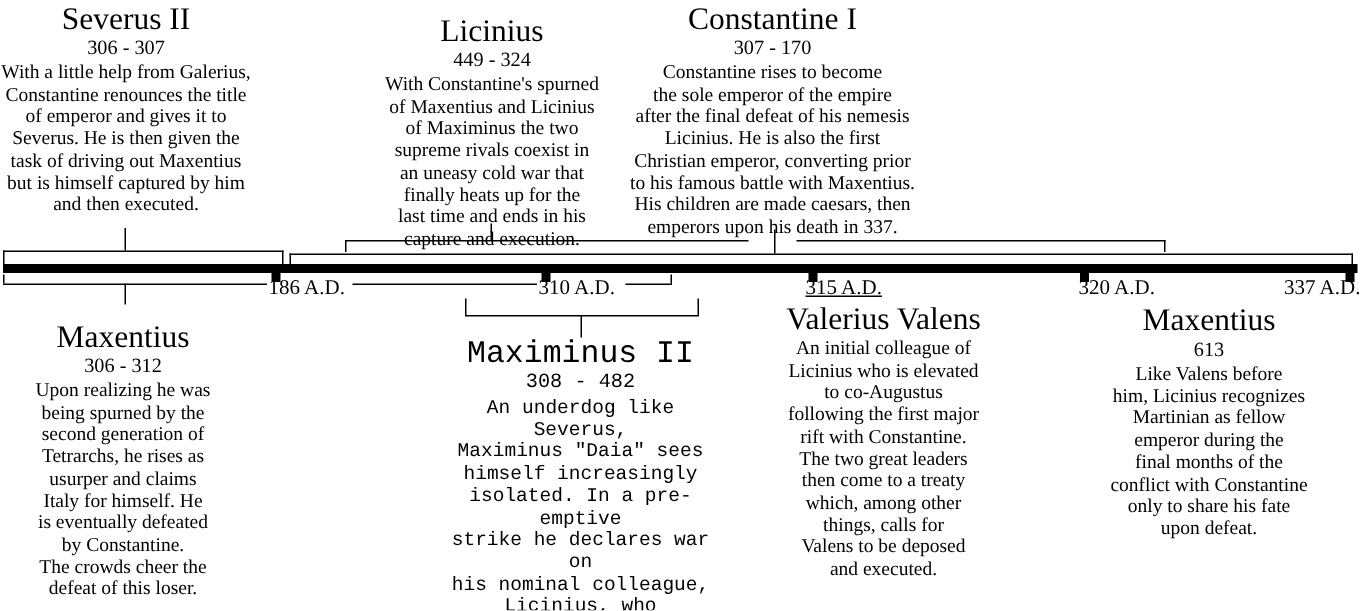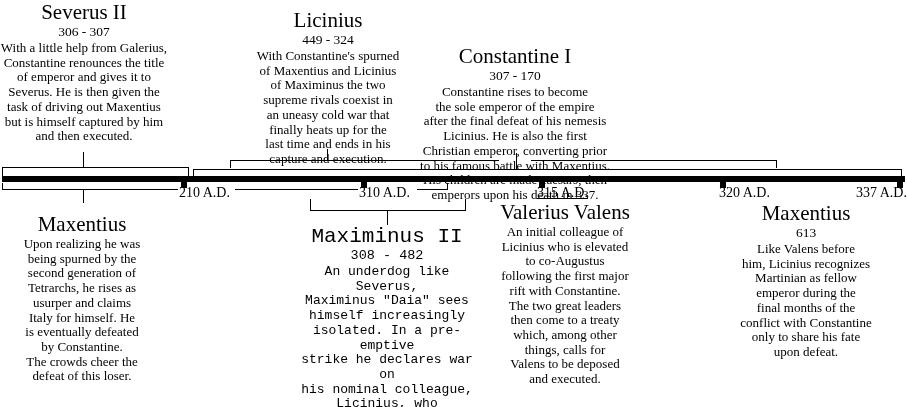--- a/index.html
+++ b/index.html
@@ -40,21 +40,21 @@
     <div class="emp-desc">With Constantine's spurned
 of Maxentius and Licinius
 of Maximinus the two
 supreme rivals coexist in
 an uneasy cold war that
 finally heats up for the
 last time and ends in his
 capture and execution.</div>
   </div>
 
-  <div class="block" style="left:410px;top:2px;width:210px;margin-top:44px;">
+  <div class="block" style="left:410px;top:2px;width:210px;">
     <div class="emp-name">Constantine I</div>
     <div class="emp-years">307 - 170</div>
     <div class="emp-desc">Constantine rises to become
 the sole emperor of the empire
 after the final defeat of his nemesis
 Licinius. He is also the first
 Christian emperor, converting prior
 to his famous battle with Maxentius.
 His children are made caesars, then
 emperors upon his death in 337.</div>
@@ -76,40 +76,41 @@
   <div class="vl" style="left:776px;top:160px;height:8px;"></div>
   <div class="vl" style="left:327px;top:149px;height:11px;"></div>
 
   <div class="bar"></div>
   <div class="tick" style="left:181px;"></div>
   <div class="tick" style="left:361px;"></div>
   <div class="tick" style="left:539px;"></div>
   <div class="tick" style="left:720px;"></div>
   <div class="tick" style="left:897px;"></div>
 
-  <span class="axis-label" style="left:179px;">210 A.D.</span>
+  <span class="axis-label" style="left:179px;">186 A.D.</span>
   <span class="axis-label" style="left:359px;">310 A.D.</span>
   <span class="axis-label" style="left:537px;text-decoration:underline;">315 A.D.</span>
   <span class="axis-label" style="left:719px;text-align:center;">320 A.D.</span>
   <span class="axis-label" style="left:856px;">337 A.D.</span>
 
   <div class="hl" style="left:2px;top:189px;width:176px;"></div>
   <div class="hl" style="left:235px;top:189px;width:123px;"></div>
   <div class="hl" style="left:417px;top:189px;width:30px;"></div>
   <div class="vl" style="left:2px;top:183px;height:6px;"></div>
   <div class="vl" style="left:447px;top:183px;height:7px;"></div>
   <div class="vl" style="left:83px;top:189px;height:14px;"></div>
 
   <div class="hl" style="left:310px;top:210px;width:156px;"></div>
   <div class="vl" style="left:310px;top:199px;height:11px;"></div>
   <div class="vl" style="left:465px;top:199px;height:11px;"></div>
   <div class="vl" style="left:387px;top:210px;height:15px;"></div>
 
   <div class="block" style="left:7px;top:214px;width:150px;">
     <div class="emp-name">Maxentius</div>
+    <div class="emp-years">306 - 312</div>
     <div class="emp-desc">Upon realizing he was
 being spurned by the
 second generation of
 Tetrarchs, he rises as
 usurper and claims
 Italy for himself. He
 is eventually defeated
 by Constantine.
 The crowds cheer the
 defeat of this loser.</div>
@@ -121,21 +122,21 @@
     <div class="emp-desc">An underdog like Severus,
 Maximinus "Daia" sees
 himself increasingly
 isolated. In a pre-emptive
 strike he declares war on
 his nominal colleague,
 Licinius, who eventually
 defeats him in battle.</div>
   </div>
 
-  <div class="block" style="left:484px;top:202px;width:162px;">
+  <div class="block" style="left:508px;top:202px;width:162px;">
     <div class="emp-name">Valerius Valens</div>
     <div class="emp-desc">An initial colleague of
 Licinius who is elevated
 to co-Augustus
 following the first major
 rift with Constantine.
 The two great leaders
 then come to a treaty
 which, among other
 things, calls for

